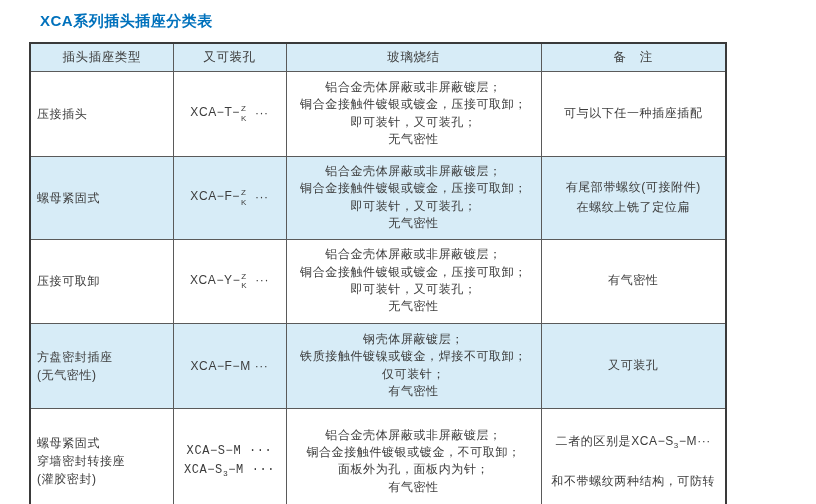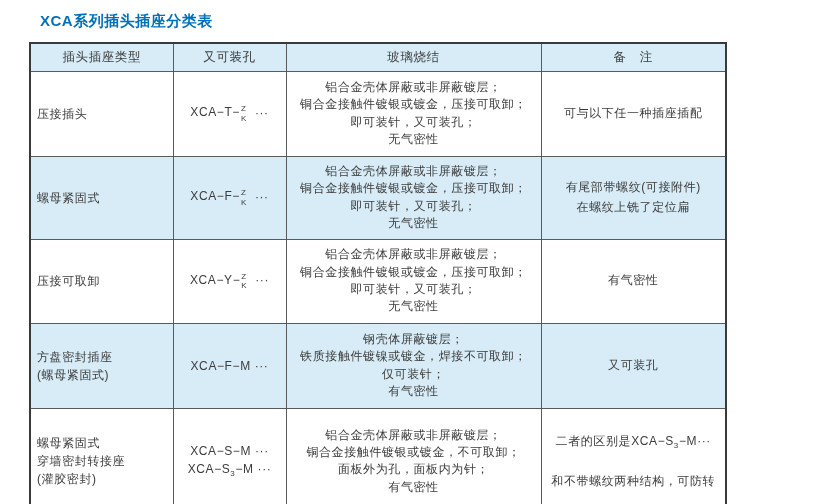--- a/index.html
+++ b/index.html
@@ -60,21 +60,21 @@
     display: inline-flex;
     flex-direction: column;
     vertical-align: middle;
     font-size: 8px;
     line-height: 1.15;
     text-align: left;
     margin: 0 1px;
   }
   .dots { margin-left: 7px; }
   sub.s3 { font-size: 8px; }
-  .mark-line { line-height: 1.55; }
+  .mark-line { line-height: 1.55; font-family: Liberation Mono, monospace; }
 </style>
 </head>
 <body>
 
 <div class="page">
   <div class="title">XCA系列插头插座分类表</div>
 
   <table class="cls">
     <colgroup>
       <col style="width:143px">
@@ -133,21 +133,21 @@
         </td>
         <td class="c-feat">铝合金壳体屏蔽或非屏蔽镀层；
 铜合金接触件镀银或镀金，压接可取卸；
 即可装针，又可装孔；
 无气密性</td>
         <td class="c-remark">有气密性</td>
       </tr>
 
       <tr class="r4 alt">
         <td class="c-type">方盘密封插座
-(螺母紧固式)</td>
+(无气密性)</td>
         <td class="c-mark">XCA−F−M ···</td>
         <td class="c-feat">钢壳体屏蔽镀层；
 铁质接触件镀镍或镀金，焊接不可取卸；
 仅可装针；
 有气密性</td>
         <td class="c-remark">又可装孔</td>
       </tr>
 
       <tr class="r5">
         <td class="c-type">螺母紧固式

